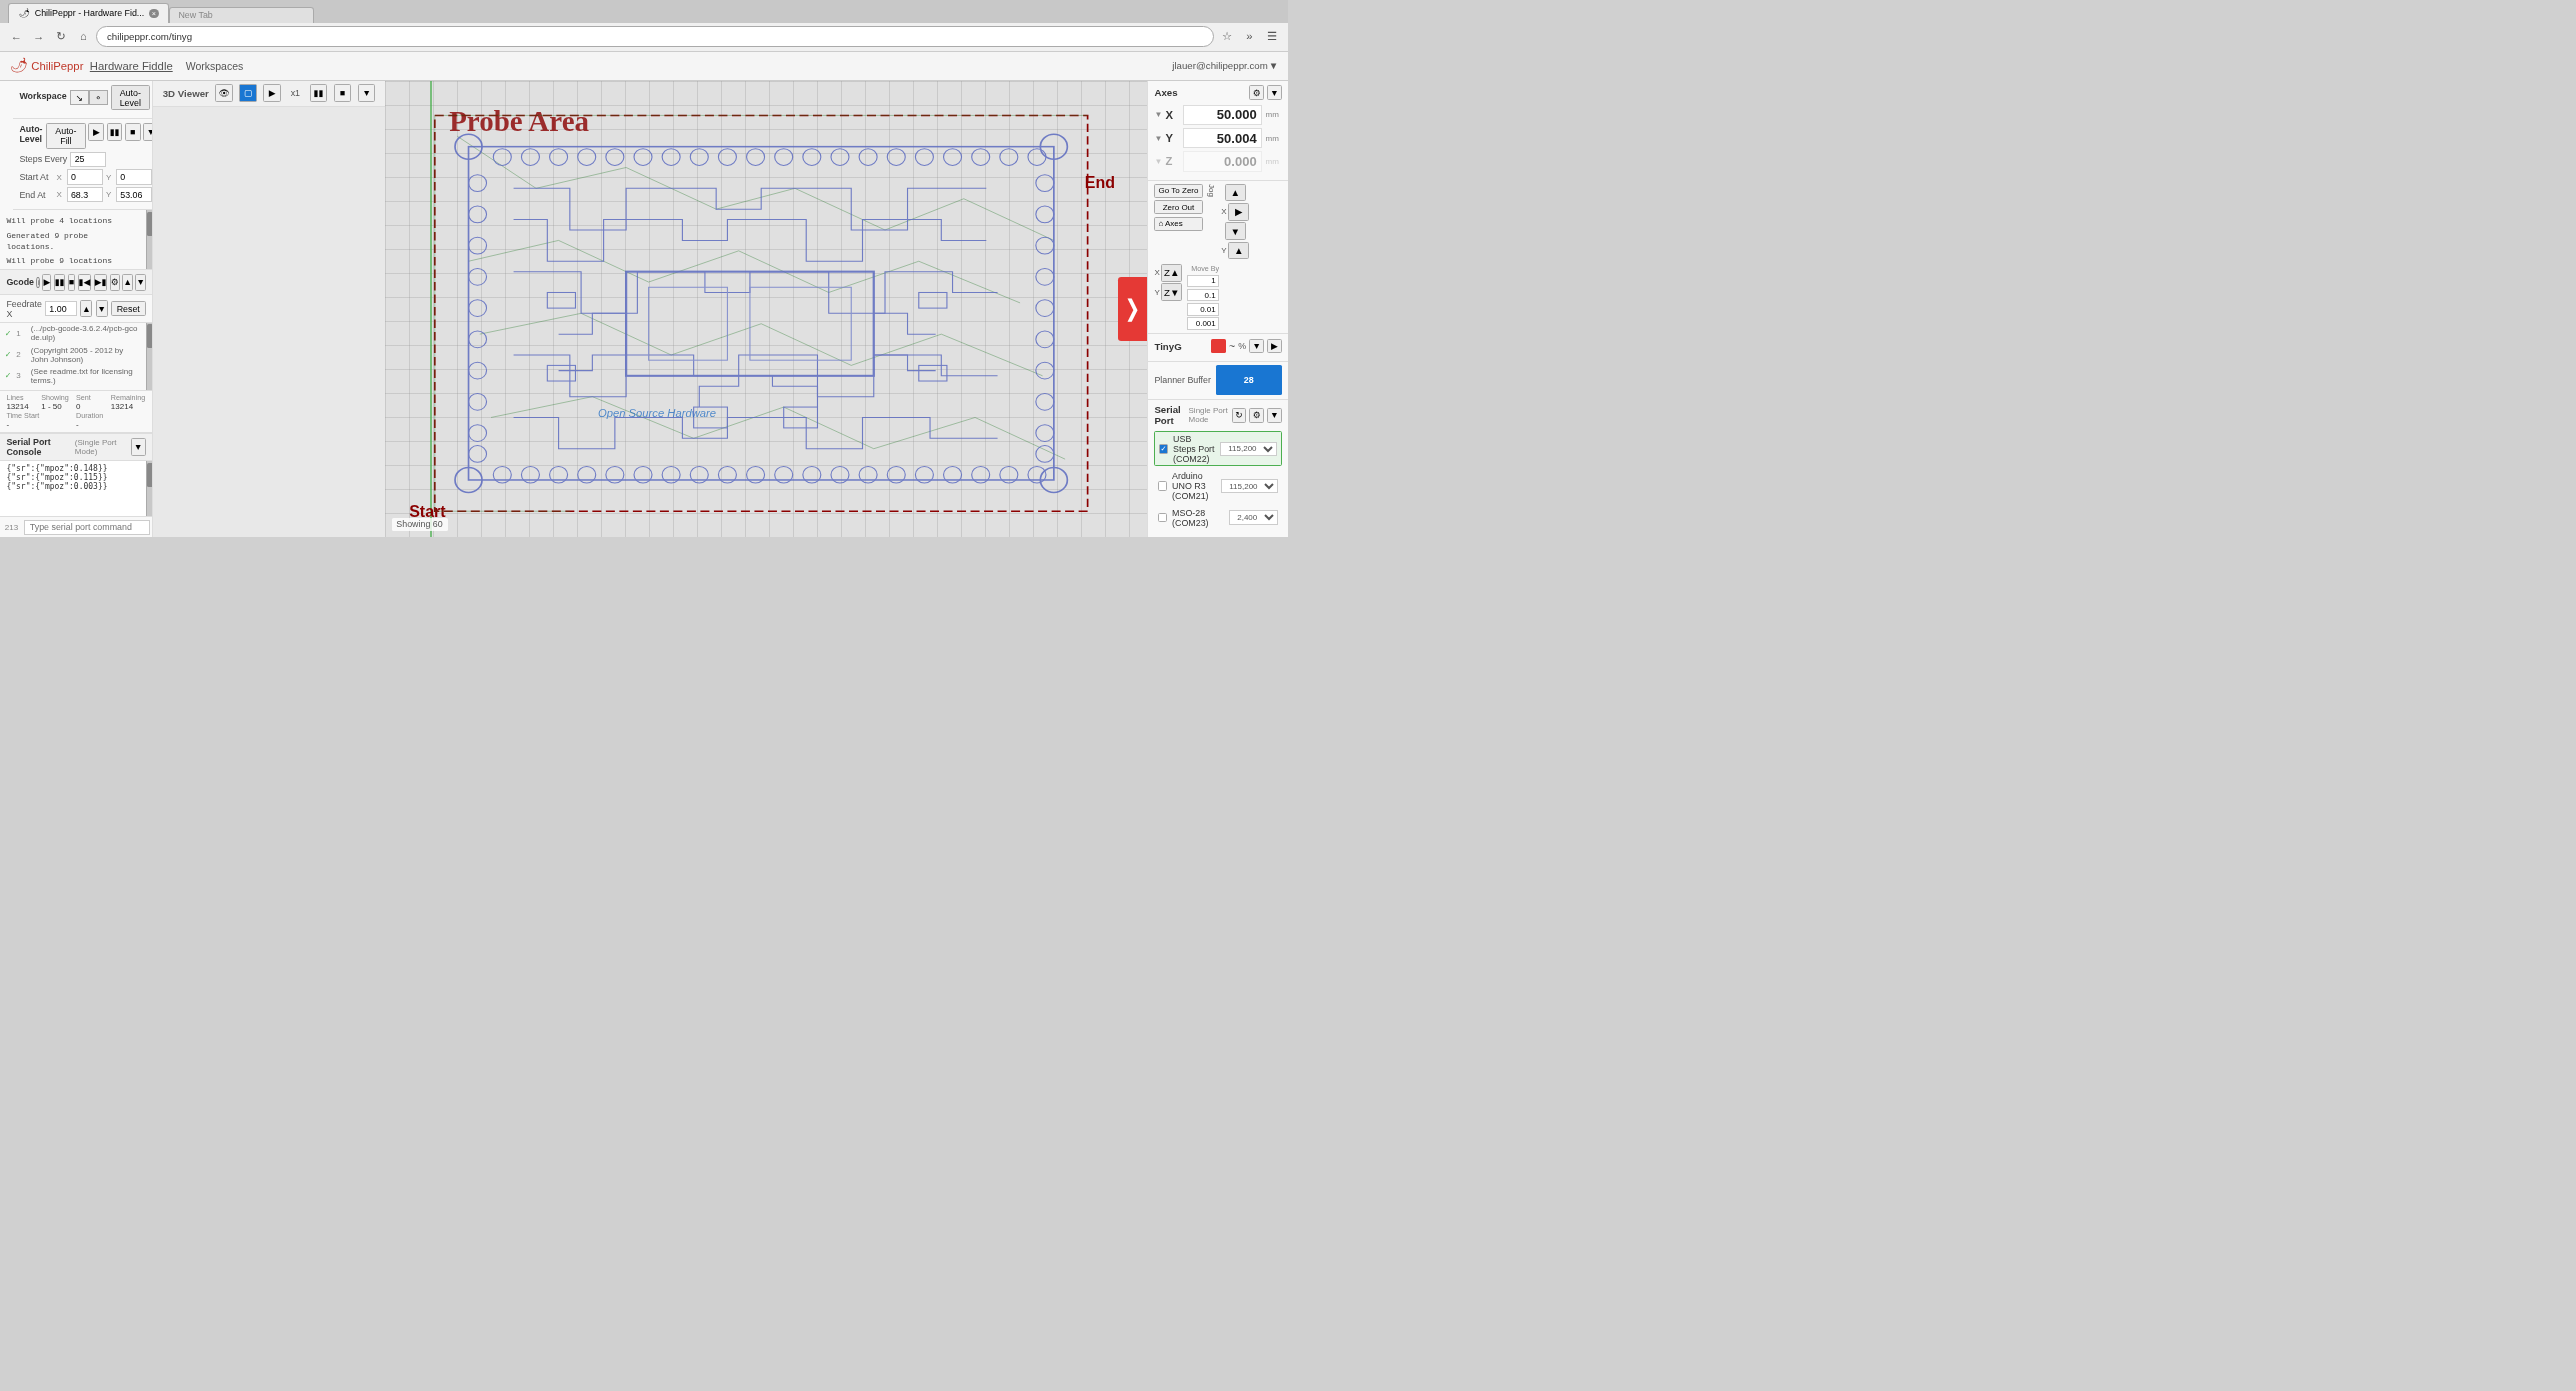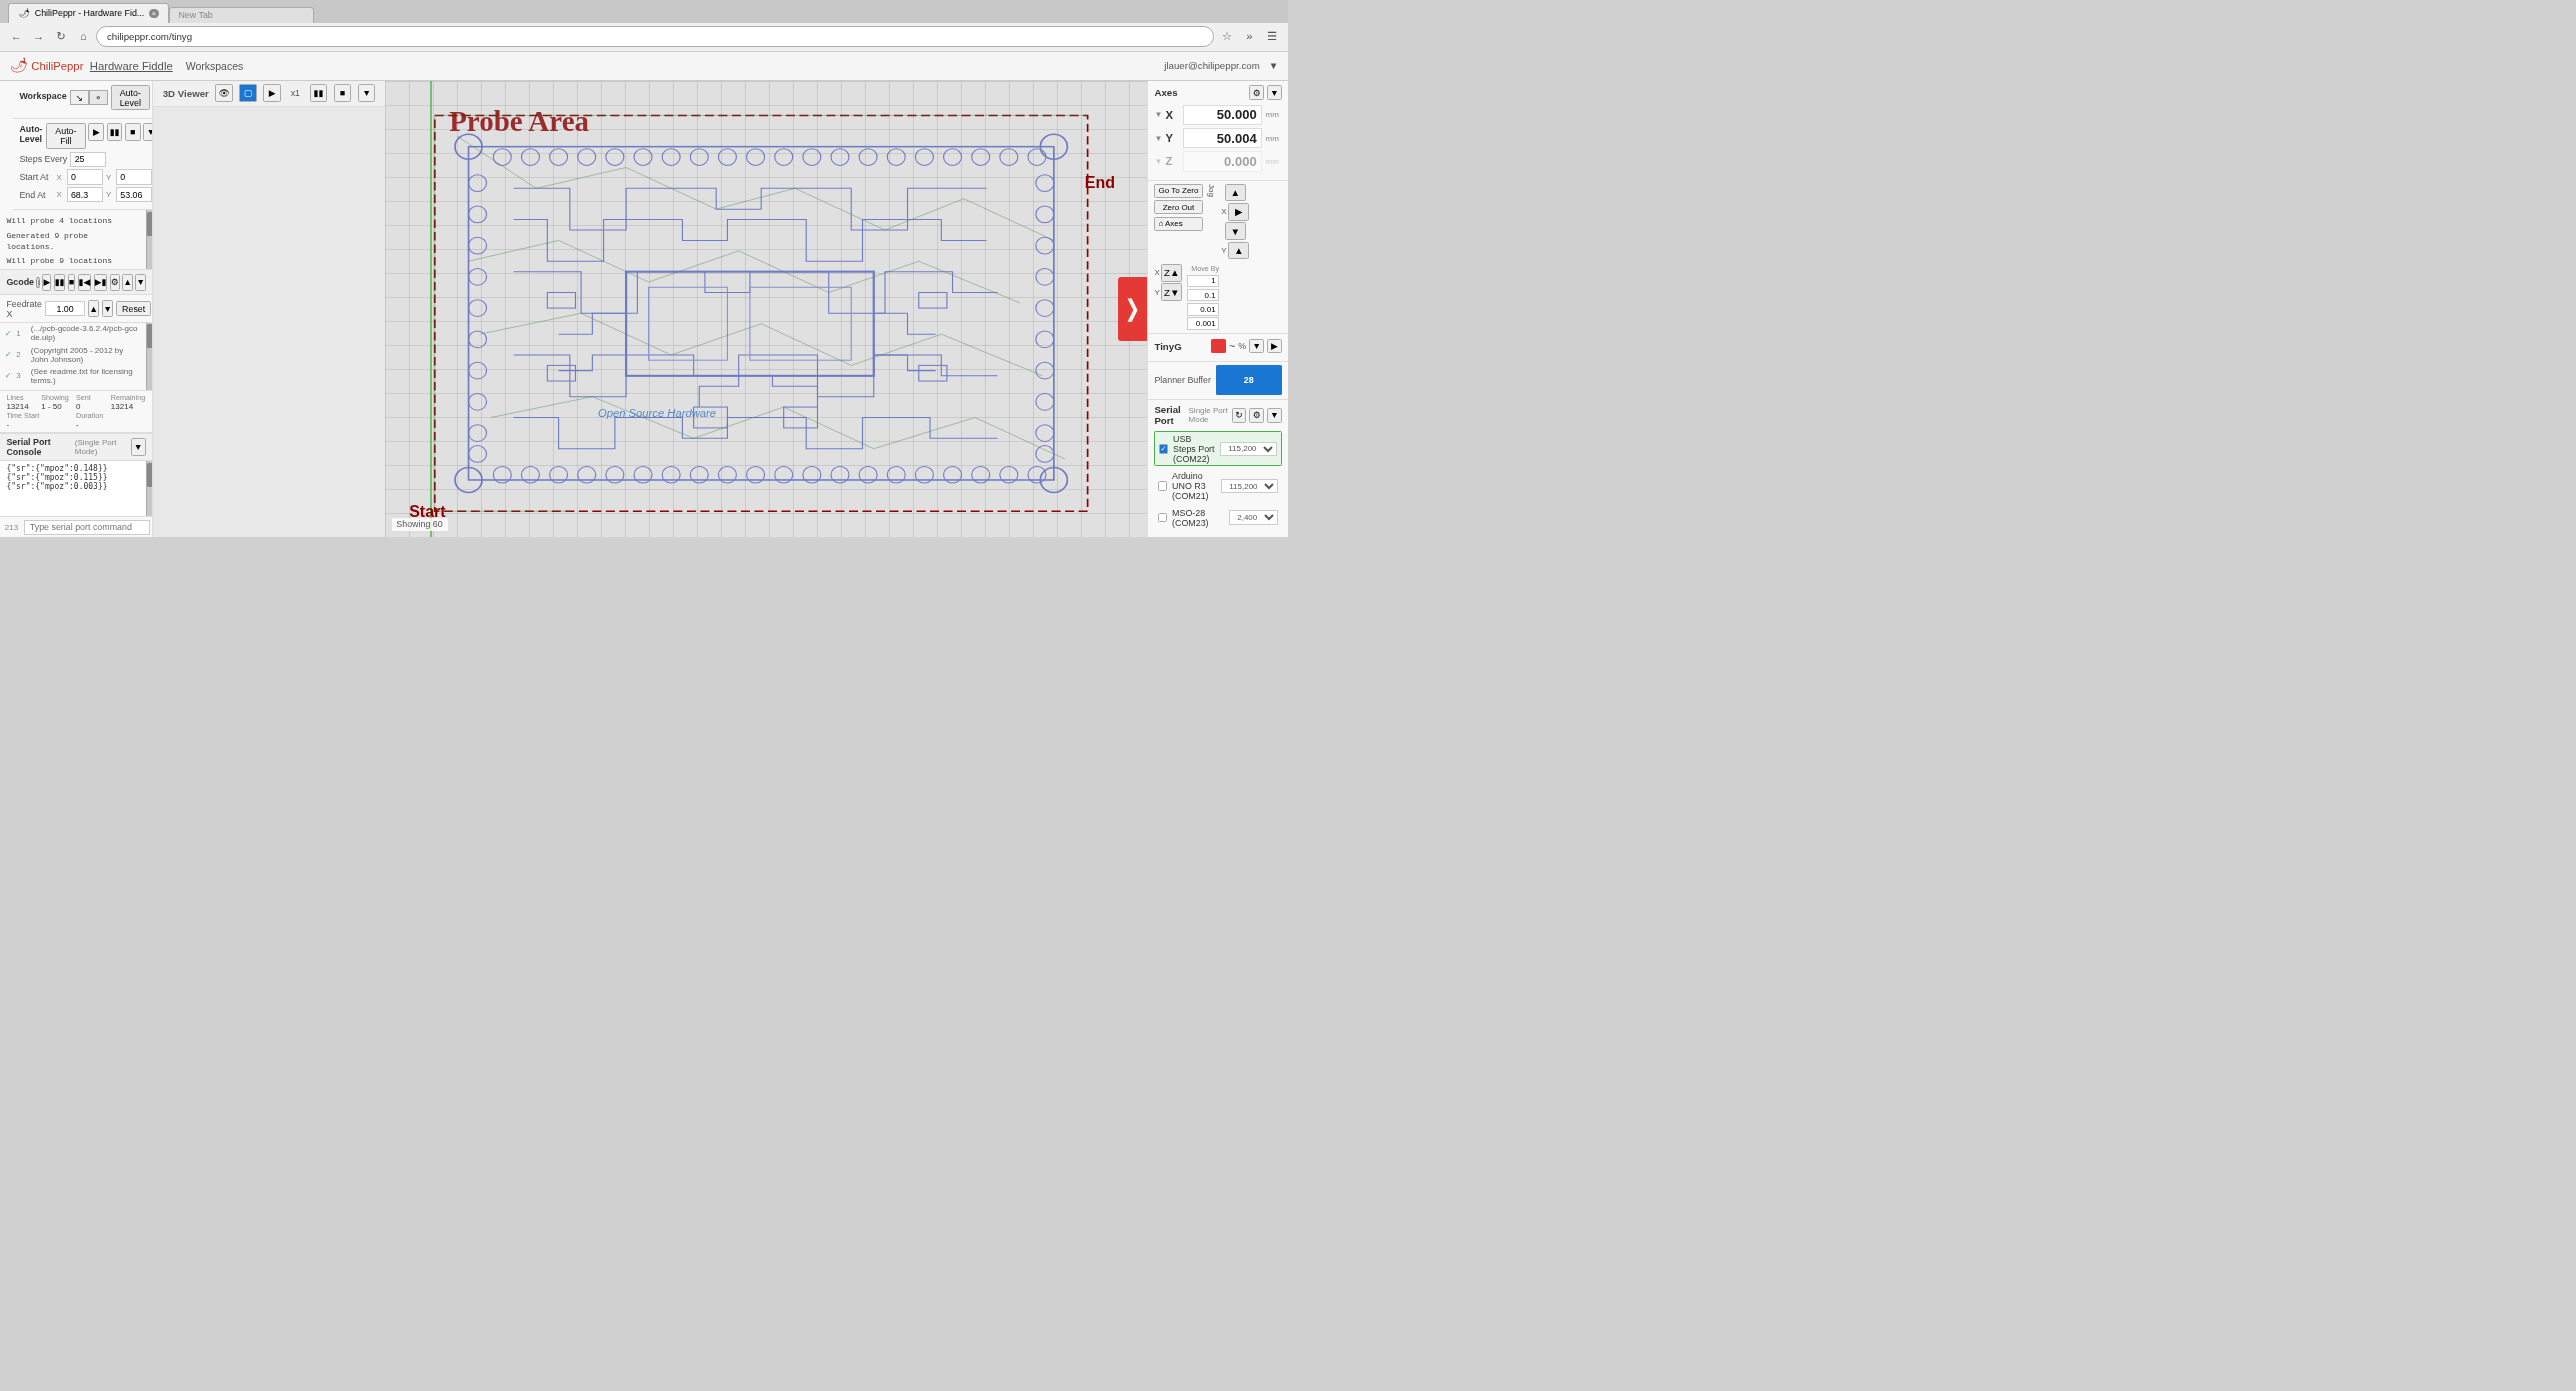--- a/index.html
+++ b/index.html
@@ -9,21 +9,21 @@
     .browser-tab .tab-close { width: 9.7px; height: 9.7px; background: #888; border-radius: 50%; display: flex; align-items: center; justify-content: center; font-size: 7.2px; color: white; cursor: pointer; }
     .browser-nav { height: 29px; background: #f0f0f0; display: flex; align-items: center; padding: 0 6.4px; gap: 3.2px; border-bottom: 0.8px solid #ccc; }
     .nav-btn { width: 19.3px; height: 19.3px; background: transparent; border: none; cursor: pointer; font-size: 11.3px; color: #555; display: flex; align-items: center; justify-content: center; border-radius: 2.4px; }
     .address-bar { flex: 1; height: 21px; border: 0.8px solid #aaa; border-radius: 10.5px; padding: 0 9.7px; font-size: 9.7px; background: white; display: flex; align-items: center; }
     .address-text { flex: 1; font-size: 9.7px; color: #333; }
     .app-header { height: 29px; background: #f5f5f5; border-bottom: 0.8px solid #ccc; display: flex; align-items: center; padding: 0 9.7px; gap: 13px; }
     .app-logo { display: flex; align-items: center; gap: 3.2px; font-size: 11.3px; }
     .logo-chili { color: #c0392b; }
     .logo-hw { color: #555; text-decoration: underline; }
     .app-nav-link { color: #555; font-size: 10.5px; text-decoration: none; cursor: pointer; }
-    .user-menu { margin-left: auto; color: #555; font-size: 9.7px; cursor: pointer; display: flex; align-items: center; gap: 9px; text-align: center; }
+    .user-menu { margin-left: auto; color: #555; font-size: 9.7px; cursor: pointer; display: flex; align-items: center; gap: 1px; text-align: center; }
 
     
     .main-content { display: flex; flex: 1; overflow: hidden; }
 
     
     .left-panel { width: 153px; background: #f8f8f8; border-right: 0.8px solid #ddd; display: flex; flex-direction: column; overflow: hidden; }
     .panel-section { border-bottom: 0.8px solid #ddd; padding: 4.8px 6.4px; margin-left: 13px; }
     .panel-label { font-size: 8.9px; color: #333; font-weight: bold; margin-bottom: 3.2px; }
     .panel-row { display: flex; align-items: center; gap: 3.2px; margin-bottom: 2.4px; }
     .panel-input { border: 0.8px solid #ccc; padding: 1.6px 3.2px; font-size: 8.9px; background: white; }
@@ -239,21 +239,21 @@
       <button class="icon-btn">■</button>
       <button class="icon-btn">▮◀</button>
       <button class="icon-btn">▶▮</button>
       <button class="icon-btn">⚙</button>
       <button class="icon-btn">▲</button>
       <button class="icon-btn">▼</button>
     </div>
 
     <div class="feedrate-row">
       <span style="font-size:8.9px; color:#555;">Feedrate X</span>
-      <input class="panel-input" style="width: 40px; text-align: center;" value="1.00">
+      <input class="panel-input" style="width: 32px;" value="1.00">
       <button class="icon-btn">▲</button>
       <button class="icon-btn">▼</button>
       <button class="btn-sm">Reset</button>
     </div>
 
     <div style="display:flex; height:68px; border-bottom:0.8px solid #ddd;">
       <div class="gcode-list" style="flex:1;">
         <div class="gcode-item checked">
           <span class="gcode-check">✓</span>
           <span class="gcode-num">1</span>

